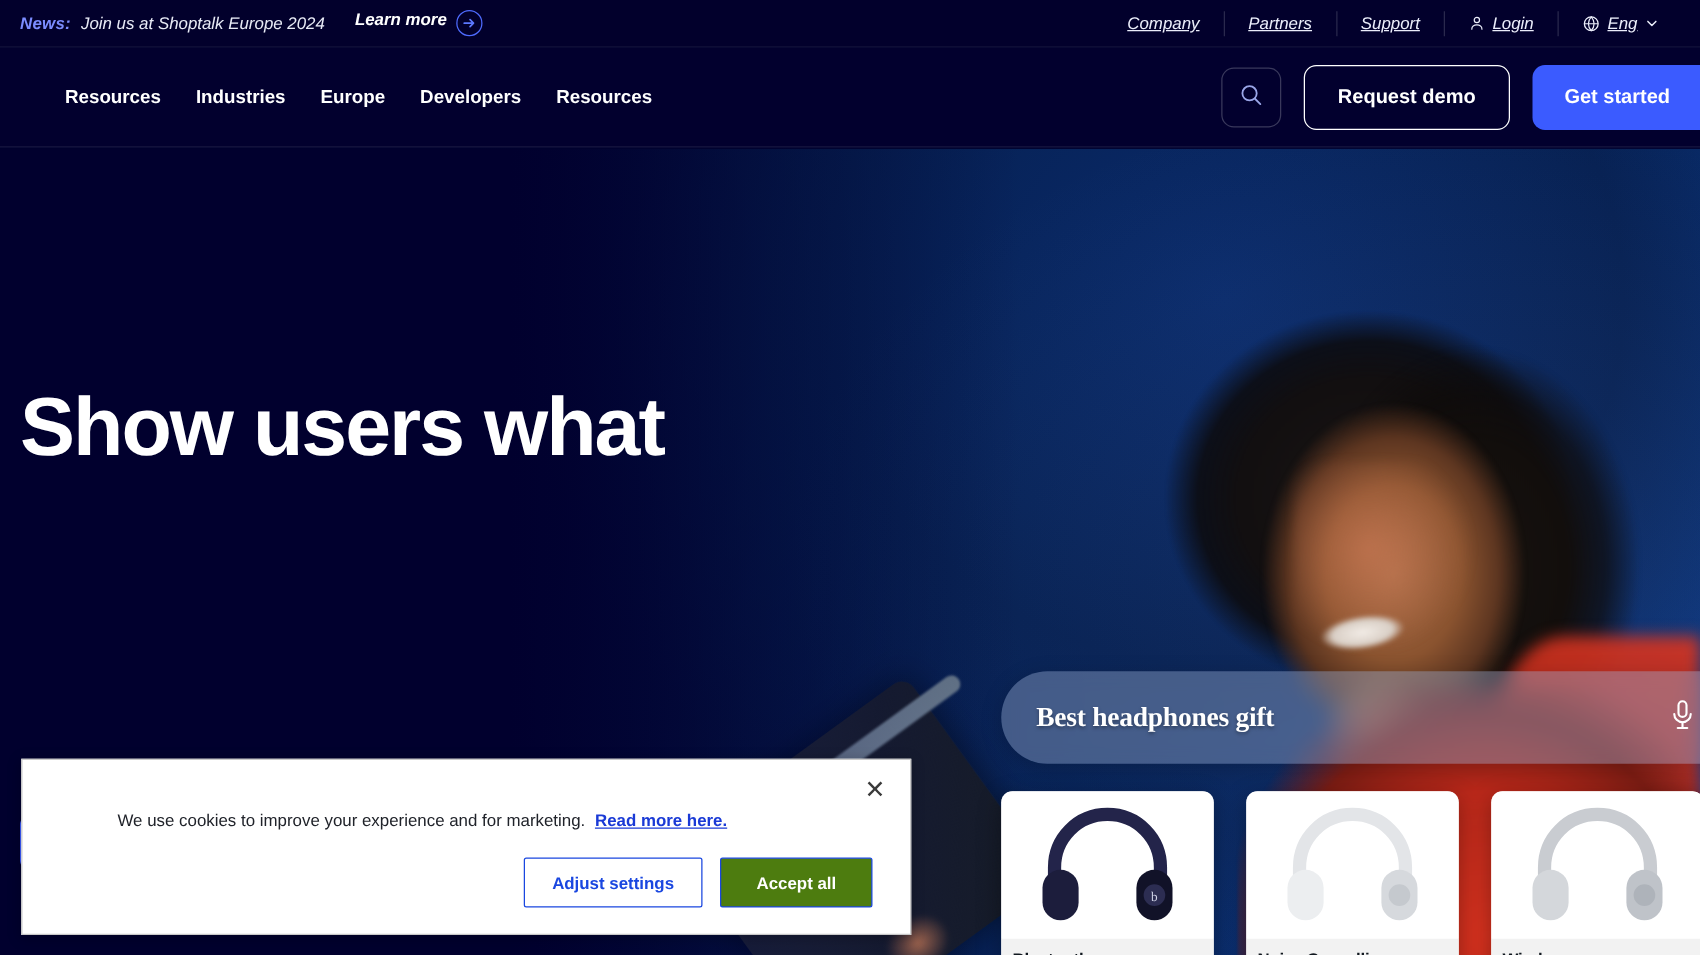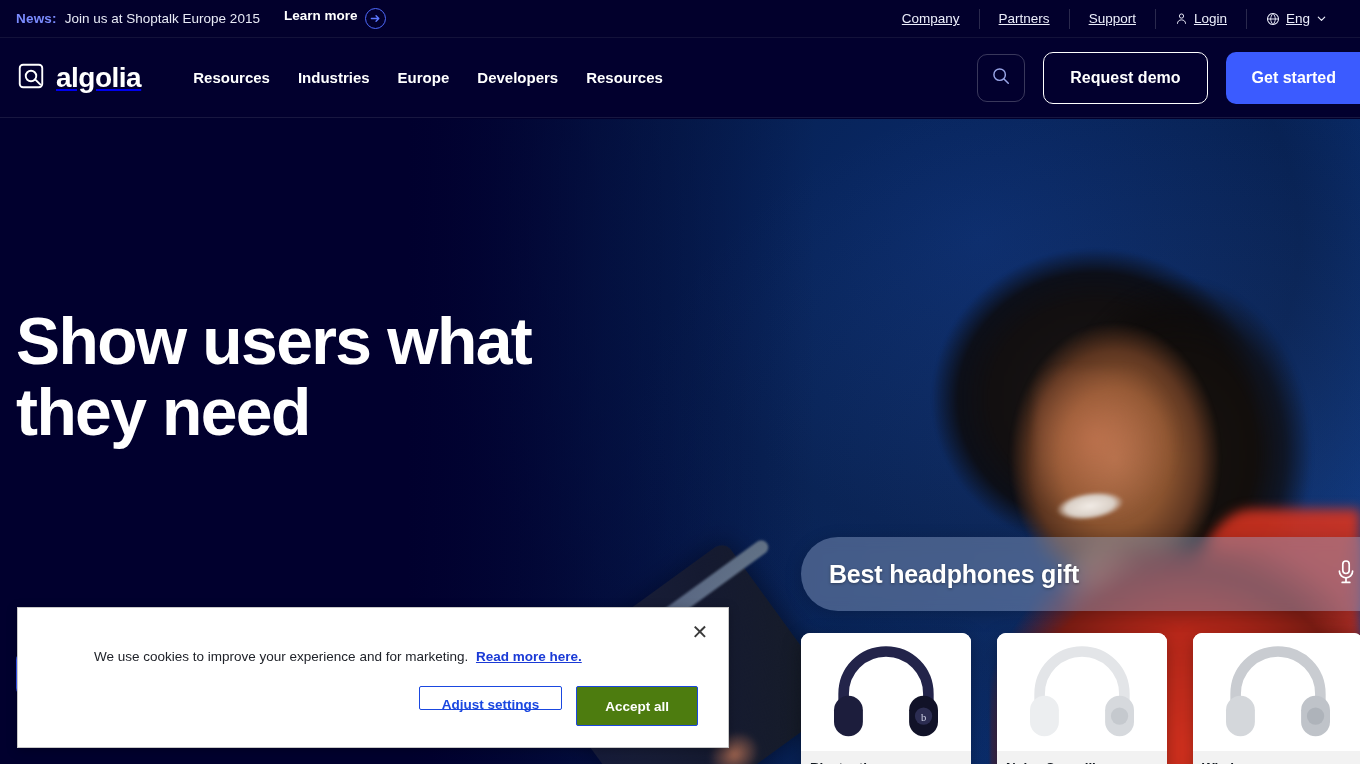--- a/index.html
+++ b/index.html
@@ -12,20 +12,21 @@
   }
 
   
   #announce-bar{
     position:absolute; top:0; left:0; width:1360px; height:38px;
     background:#02002c;
     display:flex; align-items:center;
     font-size:13.5px;
     border-bottom:1px solid rgba(255,255,255,.07);
     z-index:40;
+    font-style:italic;
   }
   #announce-left{ display:flex; align-items:center; gap:8px; padding-left:16px; }
   .news-label{ color:#7b8cff; font-weight:700; letter-spacing:.2px; }
   .news-text{ color:#e8eaf6; }
   #learn-more-wrap{ display:flex; gap:8px; margin-left:16px; }
   #learn-more{ color:#fff; font-weight:700; }
   .arrow-circle{
     width:21px;height:21px;border-radius:50%;
     border:1.6px solid #4f6bff; display:flex;align-items:center;justify-content:center;
     color:#5c78ff; font-size:12px; line-height:1;
@@ -175,22 +176,23 @@
   
   #search-overlay{
     position:absolute; left:801px; top:418px; width:580px; height:74px;
     background:rgba(150,170,205,.42);
     backdrop-filter:blur(7px);
     border-radius:37px 0 0 37px;
     display:flex; align-items:center; z-index:8;
     box-shadow:0 4px 18px rgba(0,0,0,.18);
   }
   #search-overlay-text{
-    margin-left:28px; font-size:25px; font-weight:700; color:#fff; letter-spacing:-.2px;
+    margin-left:28px; font-size:22px; font-weight:700; color:#fff; letter-spacing:-.2px;
     text-shadow:0 1px 3px rgba(0,0,0,.35);
+    font-family:Liberation Serif, serif;
   }
   #mic-icon{ margin-left:auto; margin-right:24px; }
 
   
   #product-row{
     position:absolute; left:801px; top:514px; display:flex; gap:26px; z-index:9;
   }
   .product-card{
     width:170px; background:#fff; border-radius:9px; overflow:hidden;
     box-shadow:0 6px 20px rgba(0,0,0,.32);
@@ -213,35 +215,35 @@
   }
   #cookie-text{
     position:absolute; left:30px; top:41px;
     font-size:13.5px; color:#20232a;margin-left:46px;
   }
   #cookie-link{ color:#1a3ad6; font-weight:700; text-decoration:underline; margin-left:4px; }
   #cookie-actions{
     position:absolute; right:30px; bottom:21px; display:flex; gap:14px;
   }
   #adjust-settings{
-    height:24px; padding:10px 22px; background:#fff; border:1.5px solid #1a47e0;
+    height:40px; padding:10px 22px; background:#fff; border:1.5px solid #1a47e0;
     color:#1a47e0; font-size:13.5px; font-weight:700; border-radius:2px;
   }
   #accept-all{
     height:40px; padding:0 28px; background:#4d7c0f; border:1.5px solid #1a47e0;
     color:#fff; font-size:13.5px; font-weight:700; border-radius:2px;
   }
 </style>
 </head>
 <body>
 
 <div id="announce-bar">
   <div id="announce-left">
     <span class="news-label">News:</span>
-    <span class="news-text">Join us at Shoptalk Europe 2015</span>
+    <span class="news-text">Join us at Shoptalk Europe 2024</span>
     <span id="learn-more-wrap">
       <span id="learn-more">Learn more</span>
       <span class="arrow-circle">
         <svg width="11" height="11" viewBox="0 0 12 12" fill="none" aria-hidden="true">
           <path d="M1.5 6h8M6.6 3l3 3-3 3" stroke="#5c78ff" stroke-width="1.5" stroke-linecap="round" stroke-linejoin="round"></path>
         </svg>
       </span>
     </span>
   </div>
   <div id="announce-right">
@@ -274,30 +276,20 @@
       <span class="mini-ico">
         <svg width="11" height="11" viewBox="0 0 12 12" fill="none" aria-hidden="true">
           <path d="M2.5 4.5L6 8l3.5-3.5" stroke="#eceefb" stroke-width="1.3" stroke-linecap="round" stroke-linejoin="round"></path>
         </svg>
       </span>
     </a>
   </div>
 </div>
 
 <div id="navbar">
-  <a id="logo" href="#">
-    <span>
-      <svg width="30" height="30" viewBox="0 0 32 32" fill="none" aria-hidden="true">
-        <path d="M4 7.5A3.5 3.5 0 0 1 7.5 4h17A3.5 3.5 0 0 1 28 7.5v17a3.5 3.5 0 0 1-3.5 3.5h-17A3.5 3.5 0 0 1 4 24.5v-17z" stroke="#fff" stroke-width="2"></path>
-        <circle cx="16" cy="16" r="5.6" stroke="#fff" stroke-width="2"></circle>
-        <path d="M20.4 19.6L26 25.2" stroke="#fff" stroke-width="2" stroke-linecap="round"></path>
-      </svg>
-    </span>
-    <span id="logo-text">algolia</span>
-  </a>
   <nav id="nav-links">
     <a href="#">Resources</a>
     <a href="#">Industries</a>
     <a href="#">Europe</a>
     <a href="#">Developers</a>
     <a href="#">Resources</a>
   </nav>
   <div id="nav-right">
     <button id="search-btn">
       <span>
@@ -325,21 +317,20 @@
     <div id="photo-phone"></div>
     <div id="photo-phone-edge"></div>
     <div id="photo-finger"></div>
     <div id="photo-hand"></div>
     <div id="photo-vignette"></div>
   </div>
 
   <div id="hero-copy">
     <h1 id="hero-title">
       <span>Show users what</span><br>
-      <span>they need</span>
     </h1>
   </div>
 
   <div id="hero-ctas">
     <button id="hero-get-started">Get started</button>
     <button id="hero-request-demo">Request demo</button>
   </div>
 
   <div id="search-overlay">
     <span id="search-overlay-text">Best headphones gift</span>

